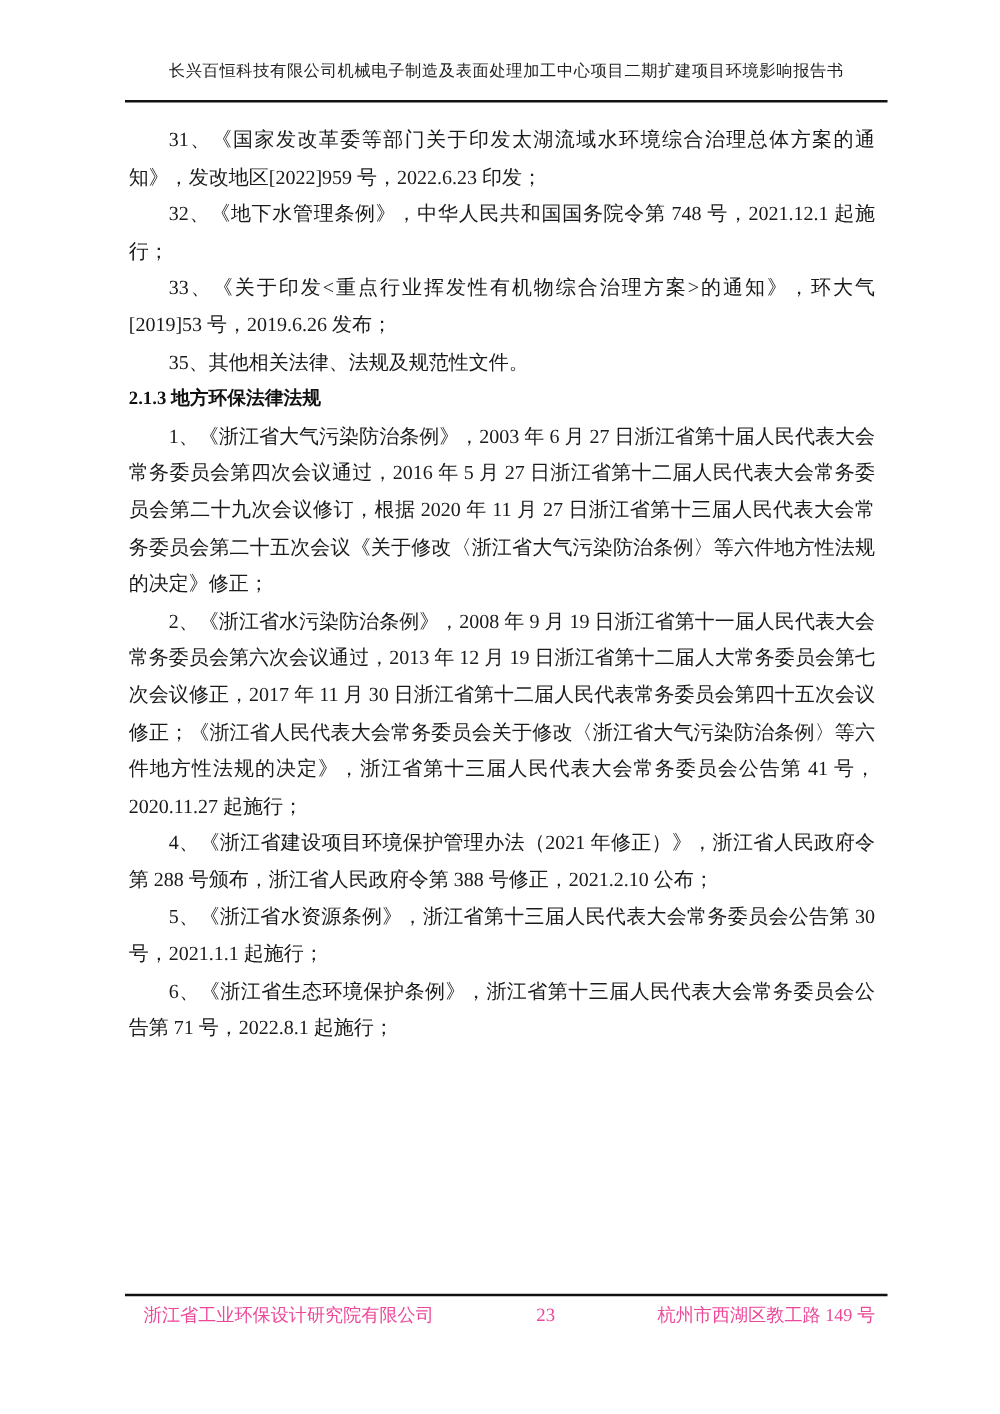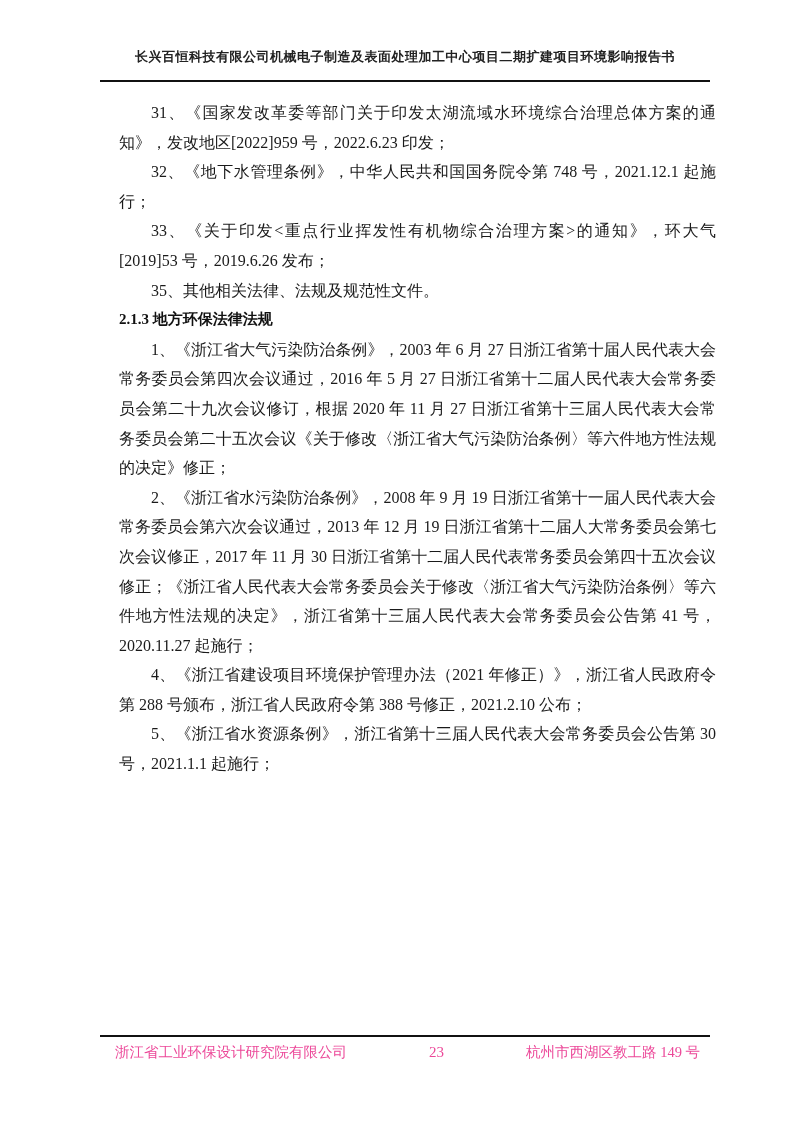--- a/index.html
+++ b/index.html
@@ -16,41 +16,40 @@
     font-family: "Liberation Serif", "DejaVu Serif", serif;
     color: #1a1a1a;
   }
   .doc-header {
     position: absolute;
     top: 48px;
     left: 100px;
     width: 610px;
     text-align: center;
     font-size: 13px;
-    font-weight: bold;
+    font-weight: normal;
     letter-spacing: 0.5px;
     color: #222222;
   }
   .header-rule {
     position: absolute;
     top: 80px;
     left: 100px;
     width: 610px;
     height: 2px;
     background: #111111;
   }
   .doc-body {
     position: absolute;
     top: 98px;
     left: 103px;
     width: 597px;
     font-size: 16px;
     line-height: 29.6px;
     text-align: justify;
-    margin-left: 16px;
   }
   .doc-body p {
     margin: 0;
     padding: 0;
     text-indent: 32px;
   }
   .section-heading {
     margin: 0;
     padding: 0;
     font-size: 15px;
@@ -98,20 +97,21 @@
     <p>32、《地下水管理条例》，中华人民共和国国务院令第 748 号，2021.12.1 起施行；</p>
     <p>33、《关于印发&lt;重点行业挥发性有机物综合治理方案&gt;的通知》，环大气[2019]53 号，2019.6.26 发布；</p>
     <p>35、其他相关法律、法规及规范性文件。</p>
 
     <h3 class="section-heading">2.1.3 地方环保法律法规</h3>
 
     <p>1、《浙江省大气污染防治条例》，2003 年 6 月 27 日浙江省第十届人民代表大会常务委员会第四次会议通过，2016 年 5 月 27 日浙江省第十二届人民代表大会常务委员会第二十九次会议修订，根据 2020 年 11 月 27 日浙江省第十三届人民代表大会常务委员会第二十五次会议《关于修改〈浙江省大气污染防治条例〉等六件地方性法规的决定》修正；</p>
     <p>2、《浙江省水污染防治条例》，2008 年 9 月 19 日浙江省第十一届人民代表大会常务委员会第六次会议通过，2013 年 12 月 19 日浙江省第十二届人大常务委员会第七次会议修正，2017 年 11 月 30 日浙江省第十二届人民代表常务委员会第四十五次会议修正；《浙江省人民代表大会常务委员会关于修改〈浙江省大气污染防治条例〉等六件地方性法规的决定》，浙江省第十三届人民代表大会常务委员会公告第 41 号，2020.11.27 起施行；</p>
     <p>4、《浙江省建设项目环境保护管理办法（2021 年修正）》，浙江省人民政府令第 288 号颁布，浙江省人民政府令第 388 号修正，2021.2.10 公布；</p>
     <p>5、《浙江省水资源条例》，浙江省第十三届人民代表大会常务委员会公告第 30 号，2021.1.1 起施行；</p>
+    <p>6、《浙江省生态环境保护条例》，浙江省第十三届人民代表大会常务委员会公告第 71 号，2022.8.1 起施行；</p>
   </div>
 
   <div class="footer-rule"></div>
 
   <div class="doc-footer">
     <span>浙江省工业环保设计研究院有限公司</span>
     <span class="page-num">23</span>
     <span>杭州市西湖区教工路 149 号</span>
   </div>
 

